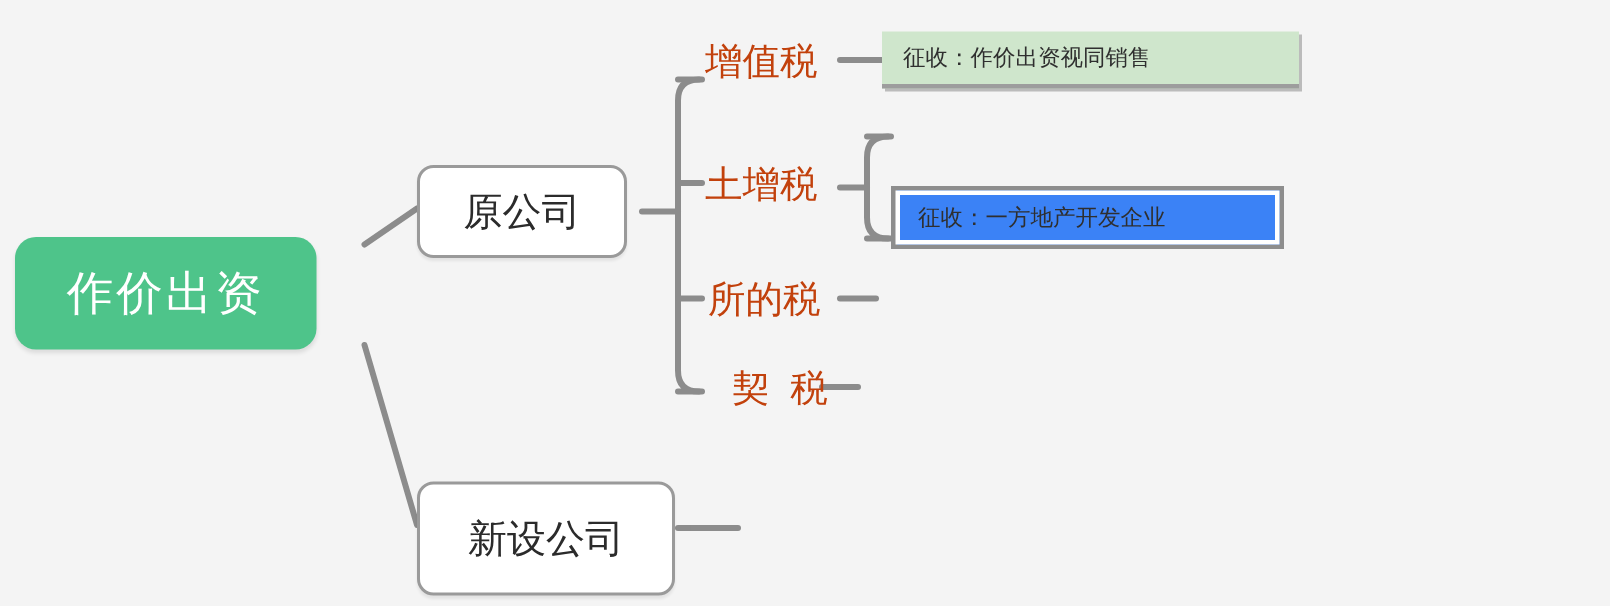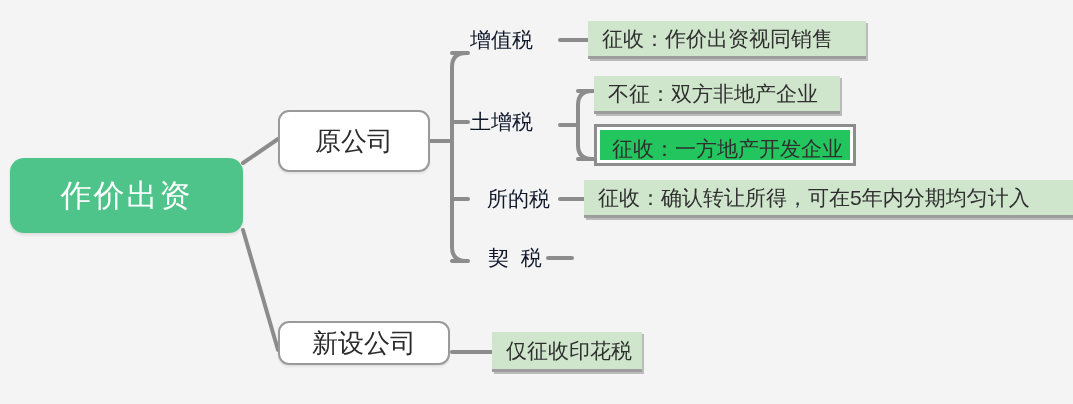--- a/index.html
+++ b/index.html
@@ -49,45 +49,44 @@
     background: #ffffff;
     border: 2px solid #9a9a9a;
     border-radius: 11px;
     color: #2b2b2b;
     font-size: 26px;
     justify-content: center;
     box-shadow: 0 2px 2px rgba(0,0,0,0.07);
   }
 
   .plain-label {
-    color: #0f172a;
-    font-size: 21px;
+    color: #c2410c;
+    font-size: 25px;
     justify-content: flex-start;
     background: transparent;
   }
 
   .leaf-node {
     background: #cfe6cc;
     color: #2f2f2f;
-    font-size: 21px;
+    font-size: 15px;
     justify-content: flex-start;
     padding-left: 14px;
     padding-right: 14px;
     border-bottom: 3px solid #9d9d9d;
     box-shadow: 2px 2px 0 rgba(140,140,140,0.55);
   }
   .leaf-node.leaf-inset {
     border: 3px solid #8d8d8d;
     border-left-width: 4px;
     background-clip: padding-box;
     box-shadow: none;
-    background: #22c55e;
+    background: #3b82f6;
     outline: 3px solid #ffffff;
     outline-offset: -6px;
-    align-items: flex-end;
   }
 </style>
 </head>
 <body>
 
 <div id="canvas">
 
   <svg id="edges" viewBox="0 0 1073 404" xmlns="http://www.w3.org/2000/svg">
     <g fill="none" stroke="#8c8c8c" stroke-width="4" stroke-linecap="round" stroke-linejoin="round">
 
@@ -114,62 +113,53 @@
       <path d="M 560,199 L 584,199"></path>
 
       <path d="M 548,258 L 572,258"></path>
 
       <path d="M 452,352 L 470,352"></path>
       <path d="M 470,352 L 484,352"></path>
       <path d="M 462,352 L 492,352"></path>
     </g>
   </svg>
 
-  <div class="node root-node" style="left:10px; top:158px; width:233px; height:75px;">
+  <div class="node root-node" style="left:10px; top:158px; width:201px; height:75px;">
     <span>作价出资</span>
   </div>
 
-  <div class="node branch-node" style="left:278px; top:110px; width:152px; height:62px;">
+  <div class="node branch-node" style="left:278px; top:110px; width:140px; height:62px;">
     <span>原公司</span>
   </div>
 
-  <div class="node branch-node" style="left:278px; top:321px; width:172px; height:44px;">
+  <div class="node branch-node" style="left:278px; top:321px; width:172px; height:76px;">
     <span>新设公司</span>
   </div>
 
   <div class="node plain-label" style="left:470px; top:22px; width:110px; height:36px;">
     <span>增值税</span>
   </div>
 
   <div class="node plain-label" style="left:470px; top:104px; width:110px; height:36px;font-family:Liberation Mono, monospace;">
     <span>土增税</span>
   </div>
 
-  <div class="node plain-label" style="left:487px; top:181px; width:110px; height:36px;">
+  <div class="node plain-label" style="left:472px; top:181px; width:110px; height:36px;">
     <span>所的税</span>
   </div>
 
   <div class="node plain-label" style="left:488px; top:240px; width:110px; height:36px; letter-spacing:0px;">
     <span style="white-space:pre">契  税</span>
   </div>
 
   <div class="node leaf-node" style="left:588px; top:21px; width:278px; height:38px;">
     <span>征收：作价出资视同销售</span>
   </div>
 
-  <div class="node leaf-node" style="left:594px; top:76px; width:246px; height:38px;">
-    <span>不征：双方非地产企业</span>
-  </div>
 
   <div class="node leaf-node leaf-inset" style="left:594px; top:124px; width:262px; height:42px;">
     <span>征收：一方地产开发企业</span>
   </div>
 
-  <div class="node leaf-node" style="left:584px; top:180px; width:489px; height:38px;">
-    <span>征收：确认转让所得，可在5年内分期均匀计入</span>
-  </div>
 
 
-  <div class="node leaf-node" style="left:492px; top:332px; width:150px; height:40px;">
-    <span>仅征收印花税</span>
-  </div>
 
 </div>
 
 </body></html>

